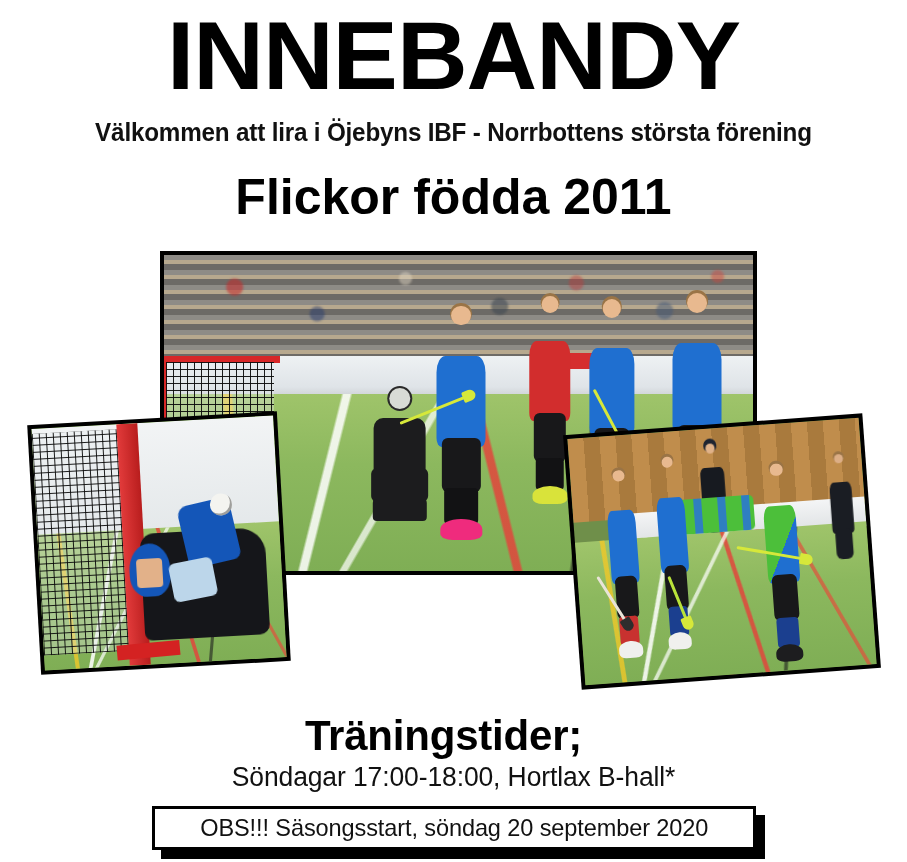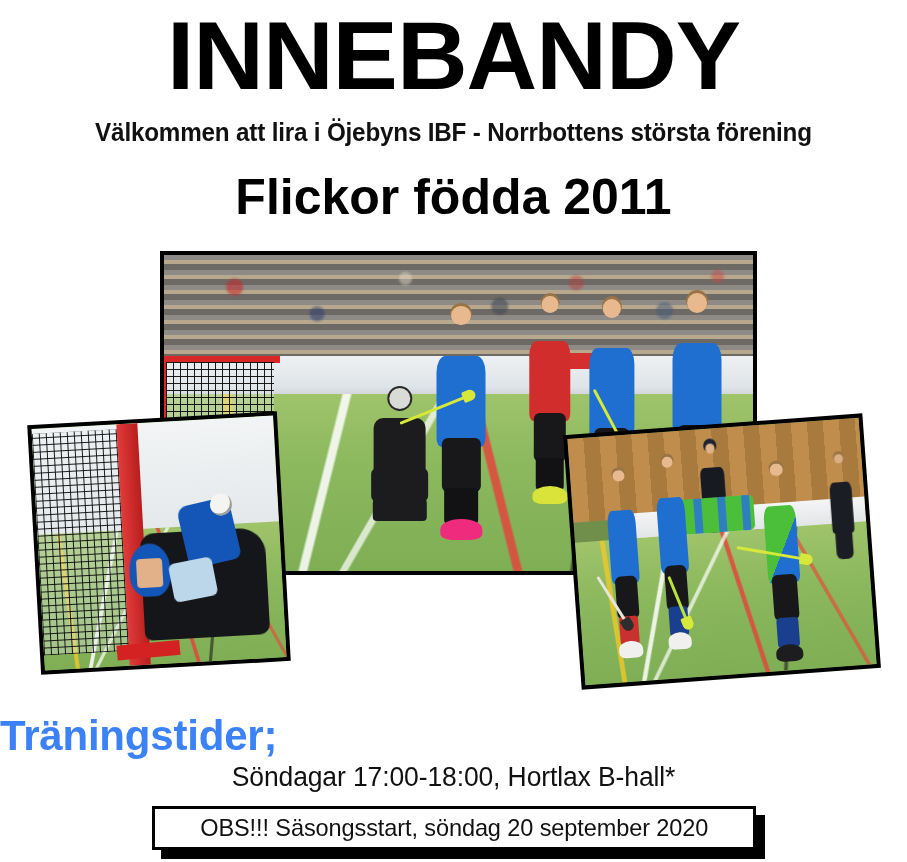--- a/index.html
+++ b/index.html
@@ -233,24 +233,25 @@
       rgba(230,235,238,.35);
   }
   .blur { filter: blur(.6px); }
 
   
   .footer-heading {
     position: absolute;
     top: 712px;
     left: 0;
     width: 887px;
+    text-align: center;
     font-weight: bold;
     font-size: 42px;
     letter-spacing: -0.2px;
-    color: #3b82f6;
+    color: #000000;
   }
   .footer-times {
     position: absolute;
     top: 762px;
     left: 0;
     width: 907px;
     text-align: center;
     font-size: 27px;
     letter-spacing: -0.1px;
     transform: scaleX(0.98);

